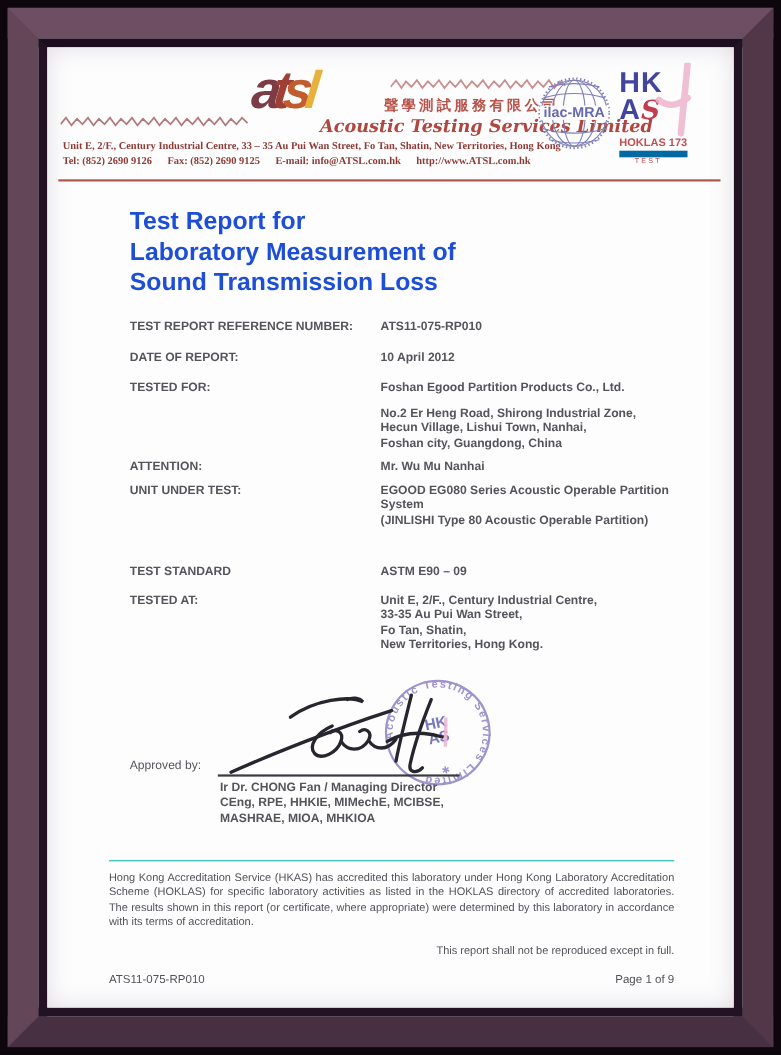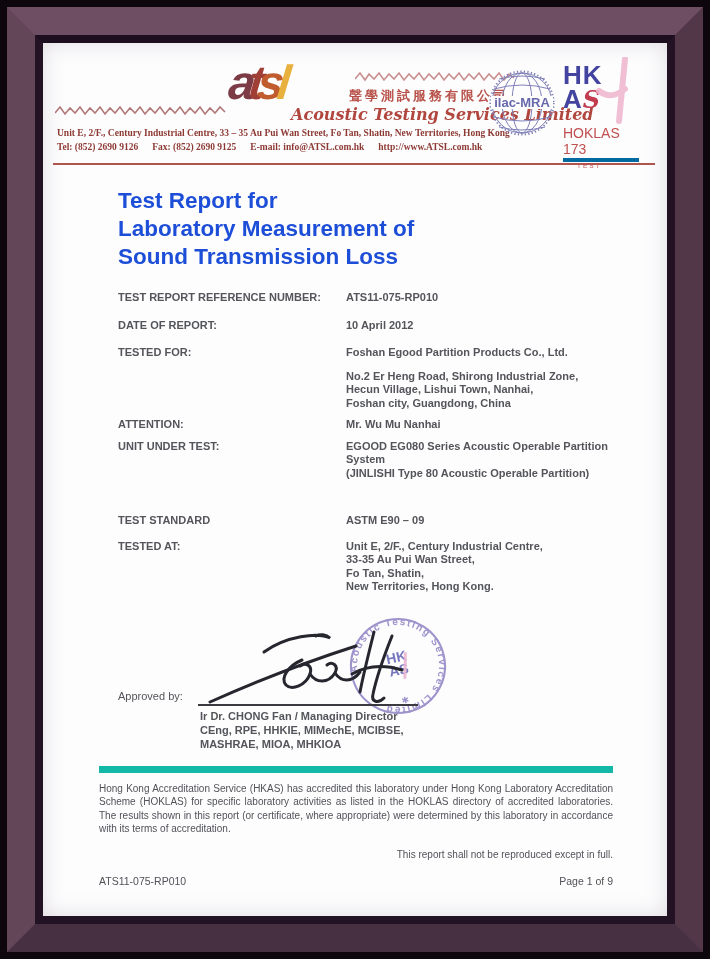--- a/index.html
+++ b/index.html
@@ -38,22 +38,22 @@
     font-family:"Liberation Serif",serif;font-weight:bold;font-size:9.5px;}
   .contact span{margin-right:14px;}
   .red-rule{position:absolute;left:10px;right:12px;bottom:2px;height:2px;background:#b0544e;}
   .ilac{position:absolute;left:446px;top:26px;}
   .hkas{position:absolute;left:520px;top:20px;width:76px;}
   .hkas-letters{position:relative;width:56px;height:50px;font-weight:900;
     font-size:26px;line-height:24px;color:#4343a0;letter-spacing:1px;}
   .hkas-letters .r{display:block;}
   .hkas-s{color:#c23c50;font-family:"DejaVu Serif",serif;font-style:italic;font-size:24px;}
   .hkas-tick{position:absolute;left:22px;top:-6px;}
-  .hoklas{margin-top:12px;color:#c05050;font-weight:normal;font-size:14px;
-    border-bottom:4px solid #0369a1;display:inline-block;padding-bottom:1px;}
+  .hoklas{margin-top:12px;color:#c05050;font-weight:bold;font-size:10px;
+    border-bottom:6px solid #0369a1;display:inline-block;padding-bottom:1px;}
   .hkas-test{color:#c05050;font-size:6.5px;letter-spacing:2px;margin-left:14px;}
 
   
   .title{margin:20px 0 0 75px;font-size:22.5px;font-weight:bold;line-height:28px;color:#1d4ed8;}
 
   
   .fields{margin:20px 0 0 75px;width:490px;font-size:11px;font-weight:bold;line-height:13.5px;}
   .frow{display:flex;margin-bottom:14px;}
   .flabel{width:228px;flex:none;}
   .fvalue{width:262px;white-space:pre-line;}
@@ -65,21 +65,21 @@
 
   
   .sigsec{position:relative;margin:26px 0 0 75px;height:140px;}
   .stamp{position:absolute;left:228px;top:-6px;opacity:.82;transform:rotate(-12deg);}
   .sig{position:absolute;left:88px;top:4px;}
   .approved{position:absolute;left:0;top:70px;font-size:11px;}
   .sig-line{position:absolute;left:80px;top:84px;width:220px;border-bottom:2px solid #3a3a40;}
   .sig-name{position:absolute;left:82px;top:89px;font-size:11px;font-weight:bold;line-height:14px;}
 
   
-  .footer{margin:6px 0 0 56px;width:514px;border-top:7px solid #14b8a6;padding-top:9px;
+  .footer{margin:22px 0 0 56px;width:514px;border-top:1px solid #14b8a6;padding-top:9px;
     font-size:10px;line-height:13.5px;color:#515258;text-align:justify;}
   .repro{margin:13px 0 0 56px;width:514px;font-size:10px;color:#515258;text-align:right;}
   .bottomrow{margin:15px 0 0 56px;width:514px;display:flex;justify-content:space-between;
     font-size:10.5px;color:#515258;}
 </style>
 </head>
 <body>
 
 <div class="frame-outer">
  <div class="frame-mid">

